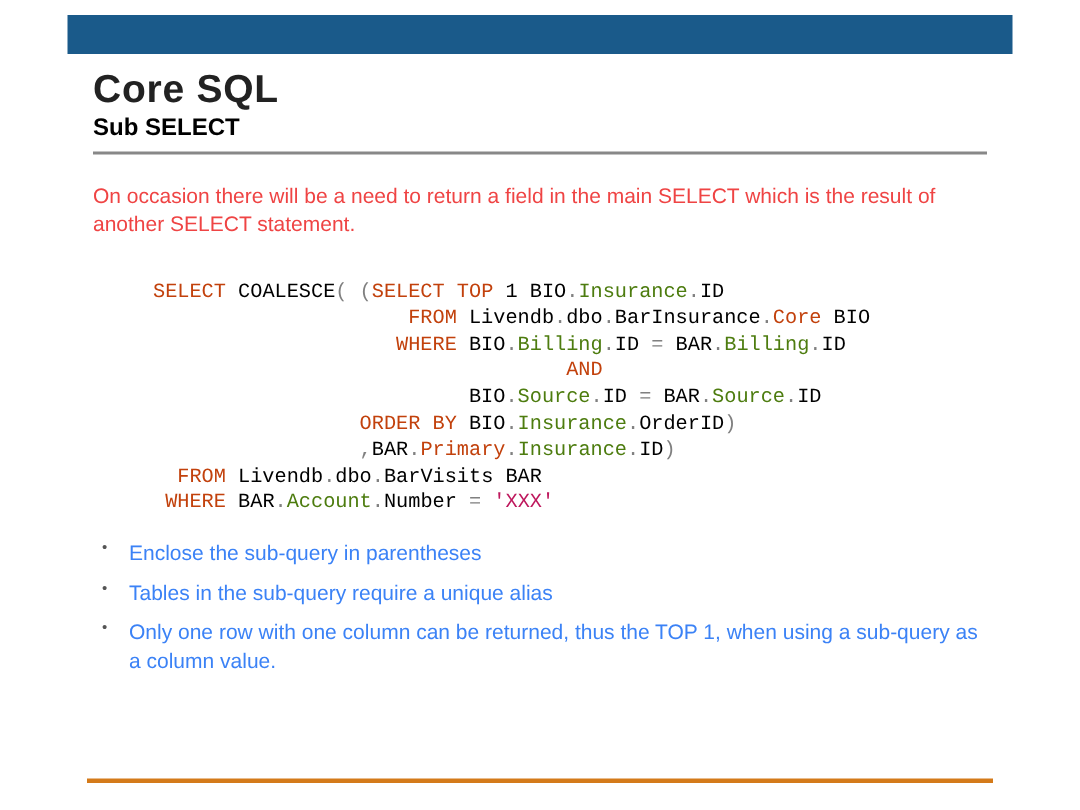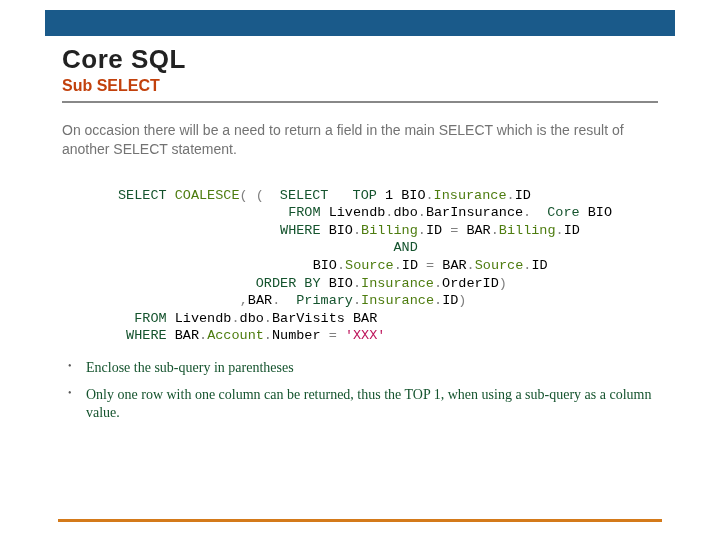--- a/index.html
+++ b/index.html
@@ -28,64 +28,63 @@
   }
   .title {
     font-size: 26px;
     font-weight: bold;
     color: #222;
     letter-spacing: 0.5px;
   }
   .subtitle {
     font-size: 16px;
     font-weight: bold;
-    color: #c2410c;
+    color: #000000;
     margin-top: 2px;
   }
   .rule {
     border: none;
     border-top: 2px solid #888;
     margin: 6px 0 18px 0;
   }
   .intro {
     font-size: 14px;
     line-height: 1.35;
-    color: #737373;
+    color: #ef4444;
     margin-bottom: 28px;
   }
   .codeblock {
     font-family: "Courier New", monospace;
     font-size: 13.5px;
     line-height: 1.3;
     white-space: pre;
     margin: 6px 0 14px 40px;
     color: #000;
   }
-  .kw { color: #14532d; font-weight: normal; margin-left: 16px; }
-  .fn { color: #4d7c0f; }
+  .kw { color: #c2410c; font-weight: normal; }
+  .fn { color: #000000; }
   .gray { color: #808080; }
   .teal { color: #4d7c0f; }
   .str { color: #be185d; }
   .keypoints-label {
     font-size: 14px;
     color: #333;
     margin-bottom: 6px;
   }
   .bullets {
     list-style: none;
     padding-left: 4px;
   }
   .bullets li {
     font-size: 14px;
     line-height: 1.35;
-    color: #14532d;
+    color: #3b82f6;
     margin-bottom: 8px;
     padding-left: 20px;
     position: relative;
-    font-family: Liberation Serif, serif;
   }
   .bullets li::before {
     content: "•";
     position: absolute;
     left: 2px;
     top: 0;
     color: #555;
     font-size: 10px;
   }
   .bottomrule {
@@ -114,17 +113,18 @@
                     <span class="kw">WHERE</span><span> BIO</span><span class="gray">.</span><span class="teal">Billing</span><span class="gray">.</span><span>ID </span><span class="gray">=</span><span> BAR</span><span class="gray">.</span><span class="teal">Billing</span><span class="gray">.</span><span>ID</span>
                                   <span class="kw">AND</span>
                           <span>BIO</span><span class="gray">.</span><span class="teal">Source</span><span class="gray">.</span><span>ID </span><span class="gray">=</span><span> BAR</span><span class="gray">.</span><span class="teal">Source</span><span class="gray">.</span><span>ID</span>
                  <span class="kw">ORDER BY</span><span> BIO</span><span class="gray">.</span><span class="teal">Insurance</span><span class="gray">.</span><span>OrderID</span><span class="gray">)</span>
                  <span class="gray">,</span><span>BAR</span><span class="gray">.</span><span class="kw">Primary</span><span class="gray">.</span><span class="teal">Insurance</span><span class="gray">.</span><span>ID</span><span class="gray">)</span>
   <span class="kw">FROM</span><span> Livendb</span><span class="gray">.</span><span>dbo</span><span class="gray">.</span><span>BarVisits BAR</span>
  <span class="kw">WHERE</span><span> BAR</span><span class="gray">.</span><span class="teal">Account</span><span class="gray">.</span><span>Number</span><span class="gray"> = </span><span class="str">'XXX'</span></div>
 
   <ul class="bullets">
     <li>Enclose the sub-query in parentheses</li>
+    <li>Tables in the sub-query require a unique alias</li>
     <li>Only one row with one column can be returned, thus the TOP 1, when using a sub-query as a column value.</li>
   </ul>
 </div>
 
 <div class="bottomrule"></div>
 
 </body></html>

